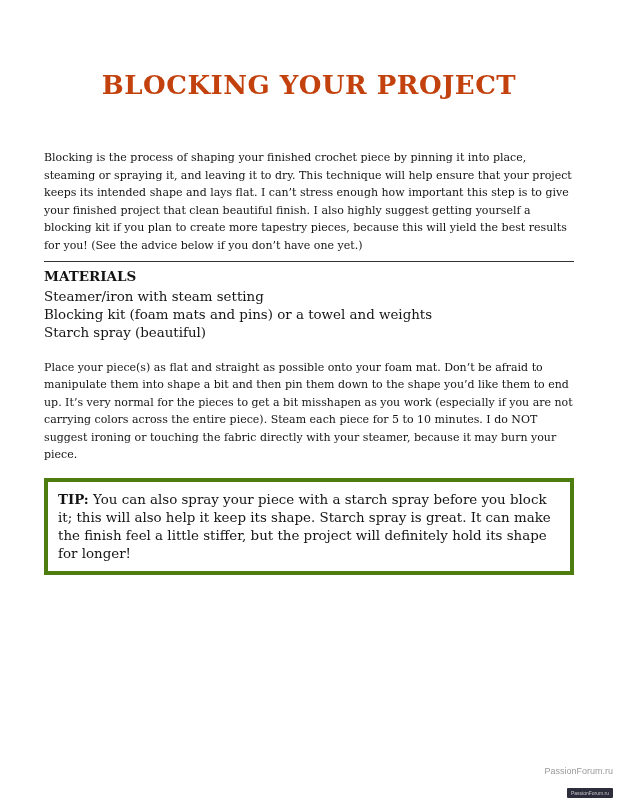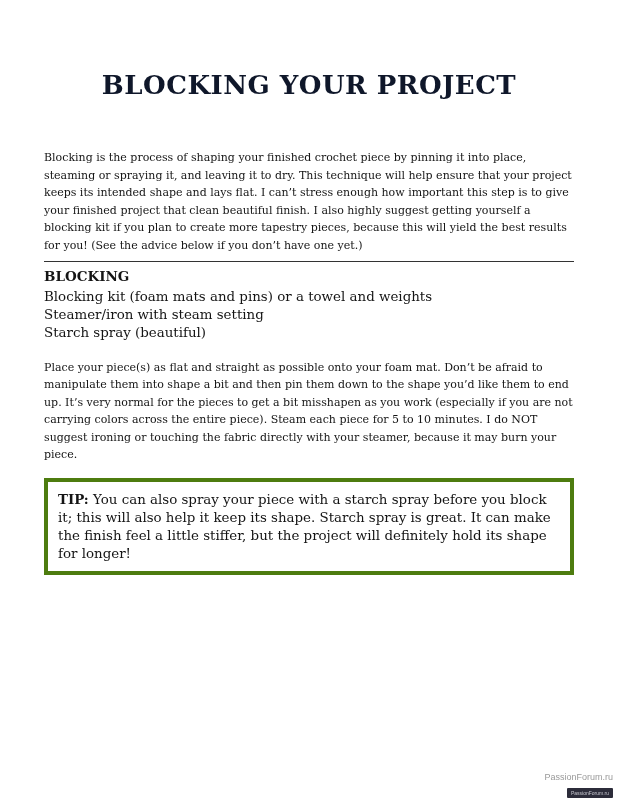--- a/index.html
+++ b/index.html
@@ -17,21 +17,21 @@
   }
   .page {
     position: absolute;
     inset: 0;
     padding: 0 44px;
     box-sizing: border-box;
   }
   .title {
     margin: 70px 0 0 0;
     text-align: center;
-    color: #0f172a;
+    color: #c2410c;
     font-size: 26px;
     font-weight: bold;
     letter-spacing: 0.5px;
     line-height: 1.2;
   }
   .body-text {
     margin: 0;
     font-size: 11px;
     line-height: 17.5px;
     text-align: left;
@@ -67,21 +67,21 @@
   .tip-box b {
     font-weight: bold;
   }
   .watermark {
     position: absolute;
     right: 5px;
     bottom: 2px;
     display: flex;
     flex-direction: column;
     align-items: flex-end;
-    gap: 6px;
+    gap: 12px;
     justify-content: space-between;
   }
   .wm-text {
     font-family: "Liberation Sans", "DejaVu Sans", sans-serif;
     font-size: 9px;
     color: #9a9a9a;
     line-height: 10px;
   }
   .wm-badge {
     display: inline-block;
@@ -98,25 +98,25 @@
 <body>
 
 <div class="page">
 
   <h1 class="title">BLOCKING YOUR PROJECT</h1>
 
   <p class="body-text intro">Blocking is the process of shaping your finished crochet piece by pinning it into place, steaming or spraying it, and leaving it to dry. This technique will help ensure that your project keeps its intended shape and lays flat. I can’t stress enough how important this step is to give your finished project that clean beautiful finish. I also highly suggest getting yourself a blocking kit if you plan to create more tapestry pieces, because this will yield the best results for you! (See the advice below if you don’t have one yet.)</p>
 
   <hr class="divider">
 
-  <h2 class="materials-heading">BLOCKING</h2>
+  <h2 class="materials-heading">MATERIALS</h2>
 
   <div class="materials-list">
+    <div class="materials-item">Steamer/iron with steam setting</div>
     <div class="materials-item">Blocking kit (foam mats and pins) or a towel and weights</div>
-    <div class="materials-item">Steamer/iron with steam setting</div>
     <div class="materials-item">Starch spray (beautiful)</div>
   </div>
 
   <p class="body-text instructions">Place your piece(s) as flat and straight as possible onto your foam mat. Don’t be afraid to manipulate them into shape a bit and then pin them down to the shape you’d like them to end up. It’s very normal for the pieces to get a bit misshapen as you work (especially if you are not carrying colors across the entire piece). Steam each piece for 5 to 10 minutes. I do NOT suggest ironing or touching the fabric directly with your steamer, because it may burn your piece.</p>
 
   <div class="tip-box">
     <b>TIP:</b>
     <span>You can also spray your piece with a starch spray before you block it; this will also help it keep its shape. Starch spray is great. It can make the finish feel a little stiffer, but the project will definitely hold its shape for longer!</span>
   </div>
 

